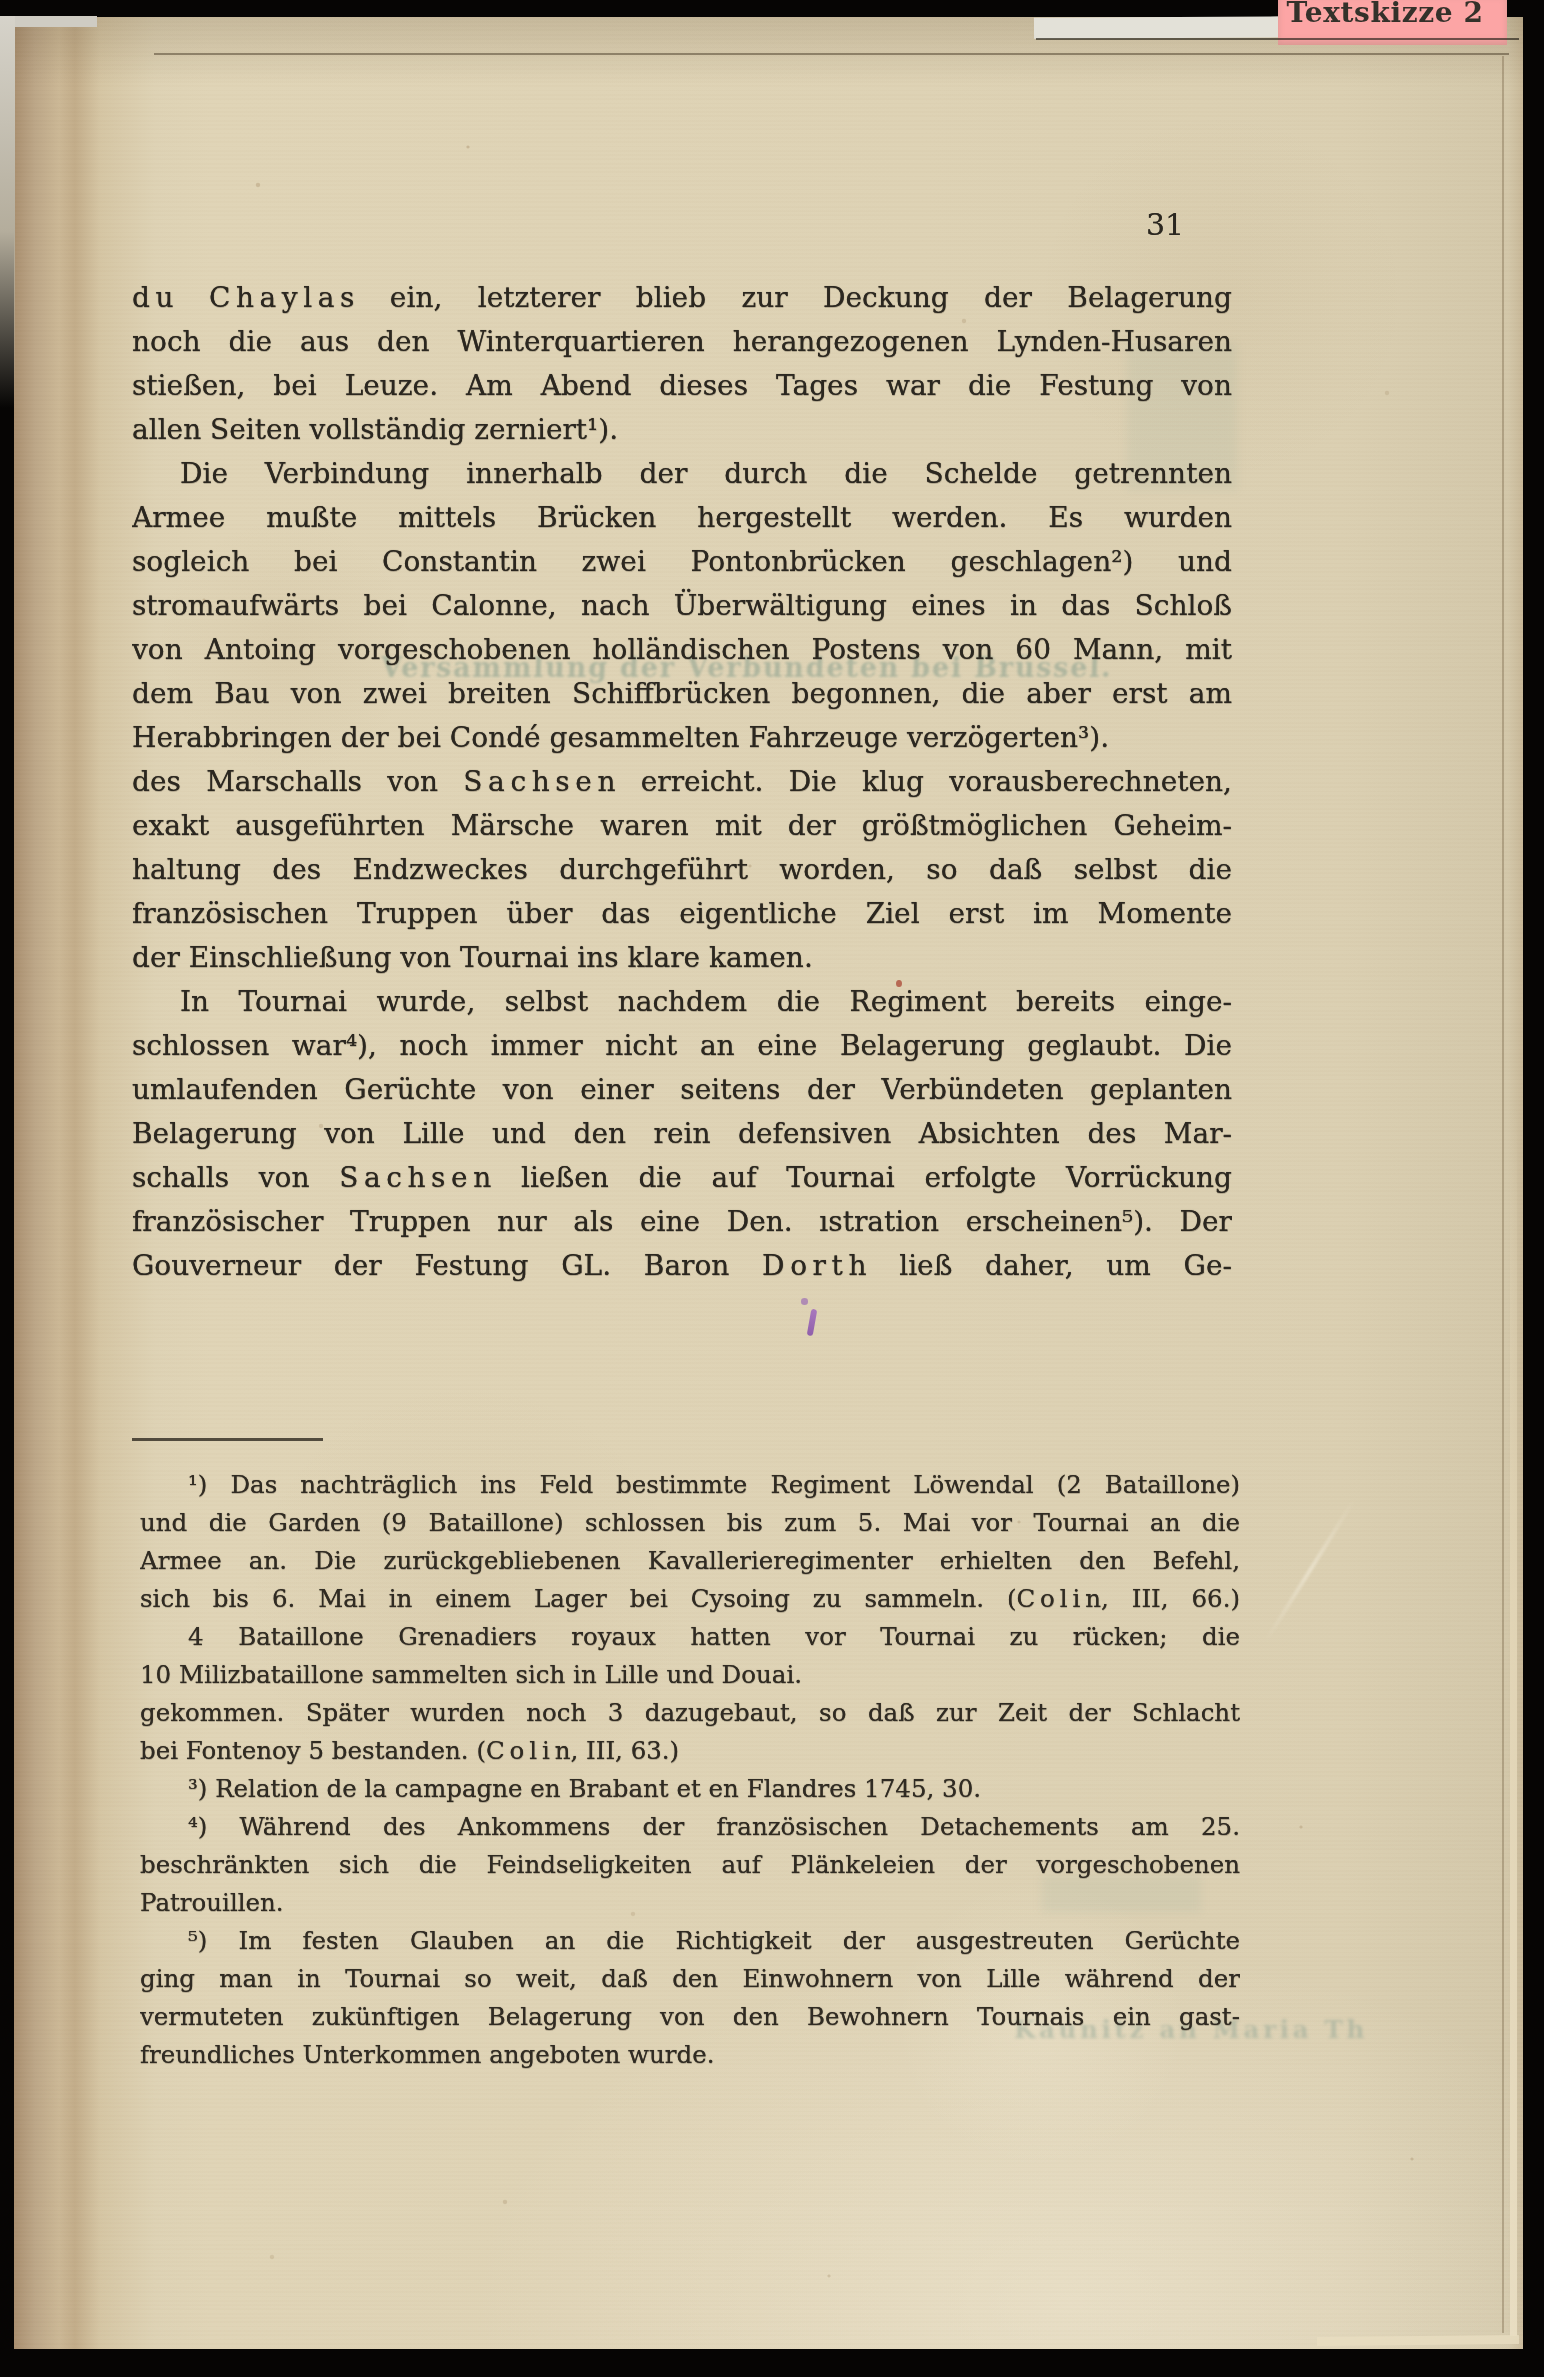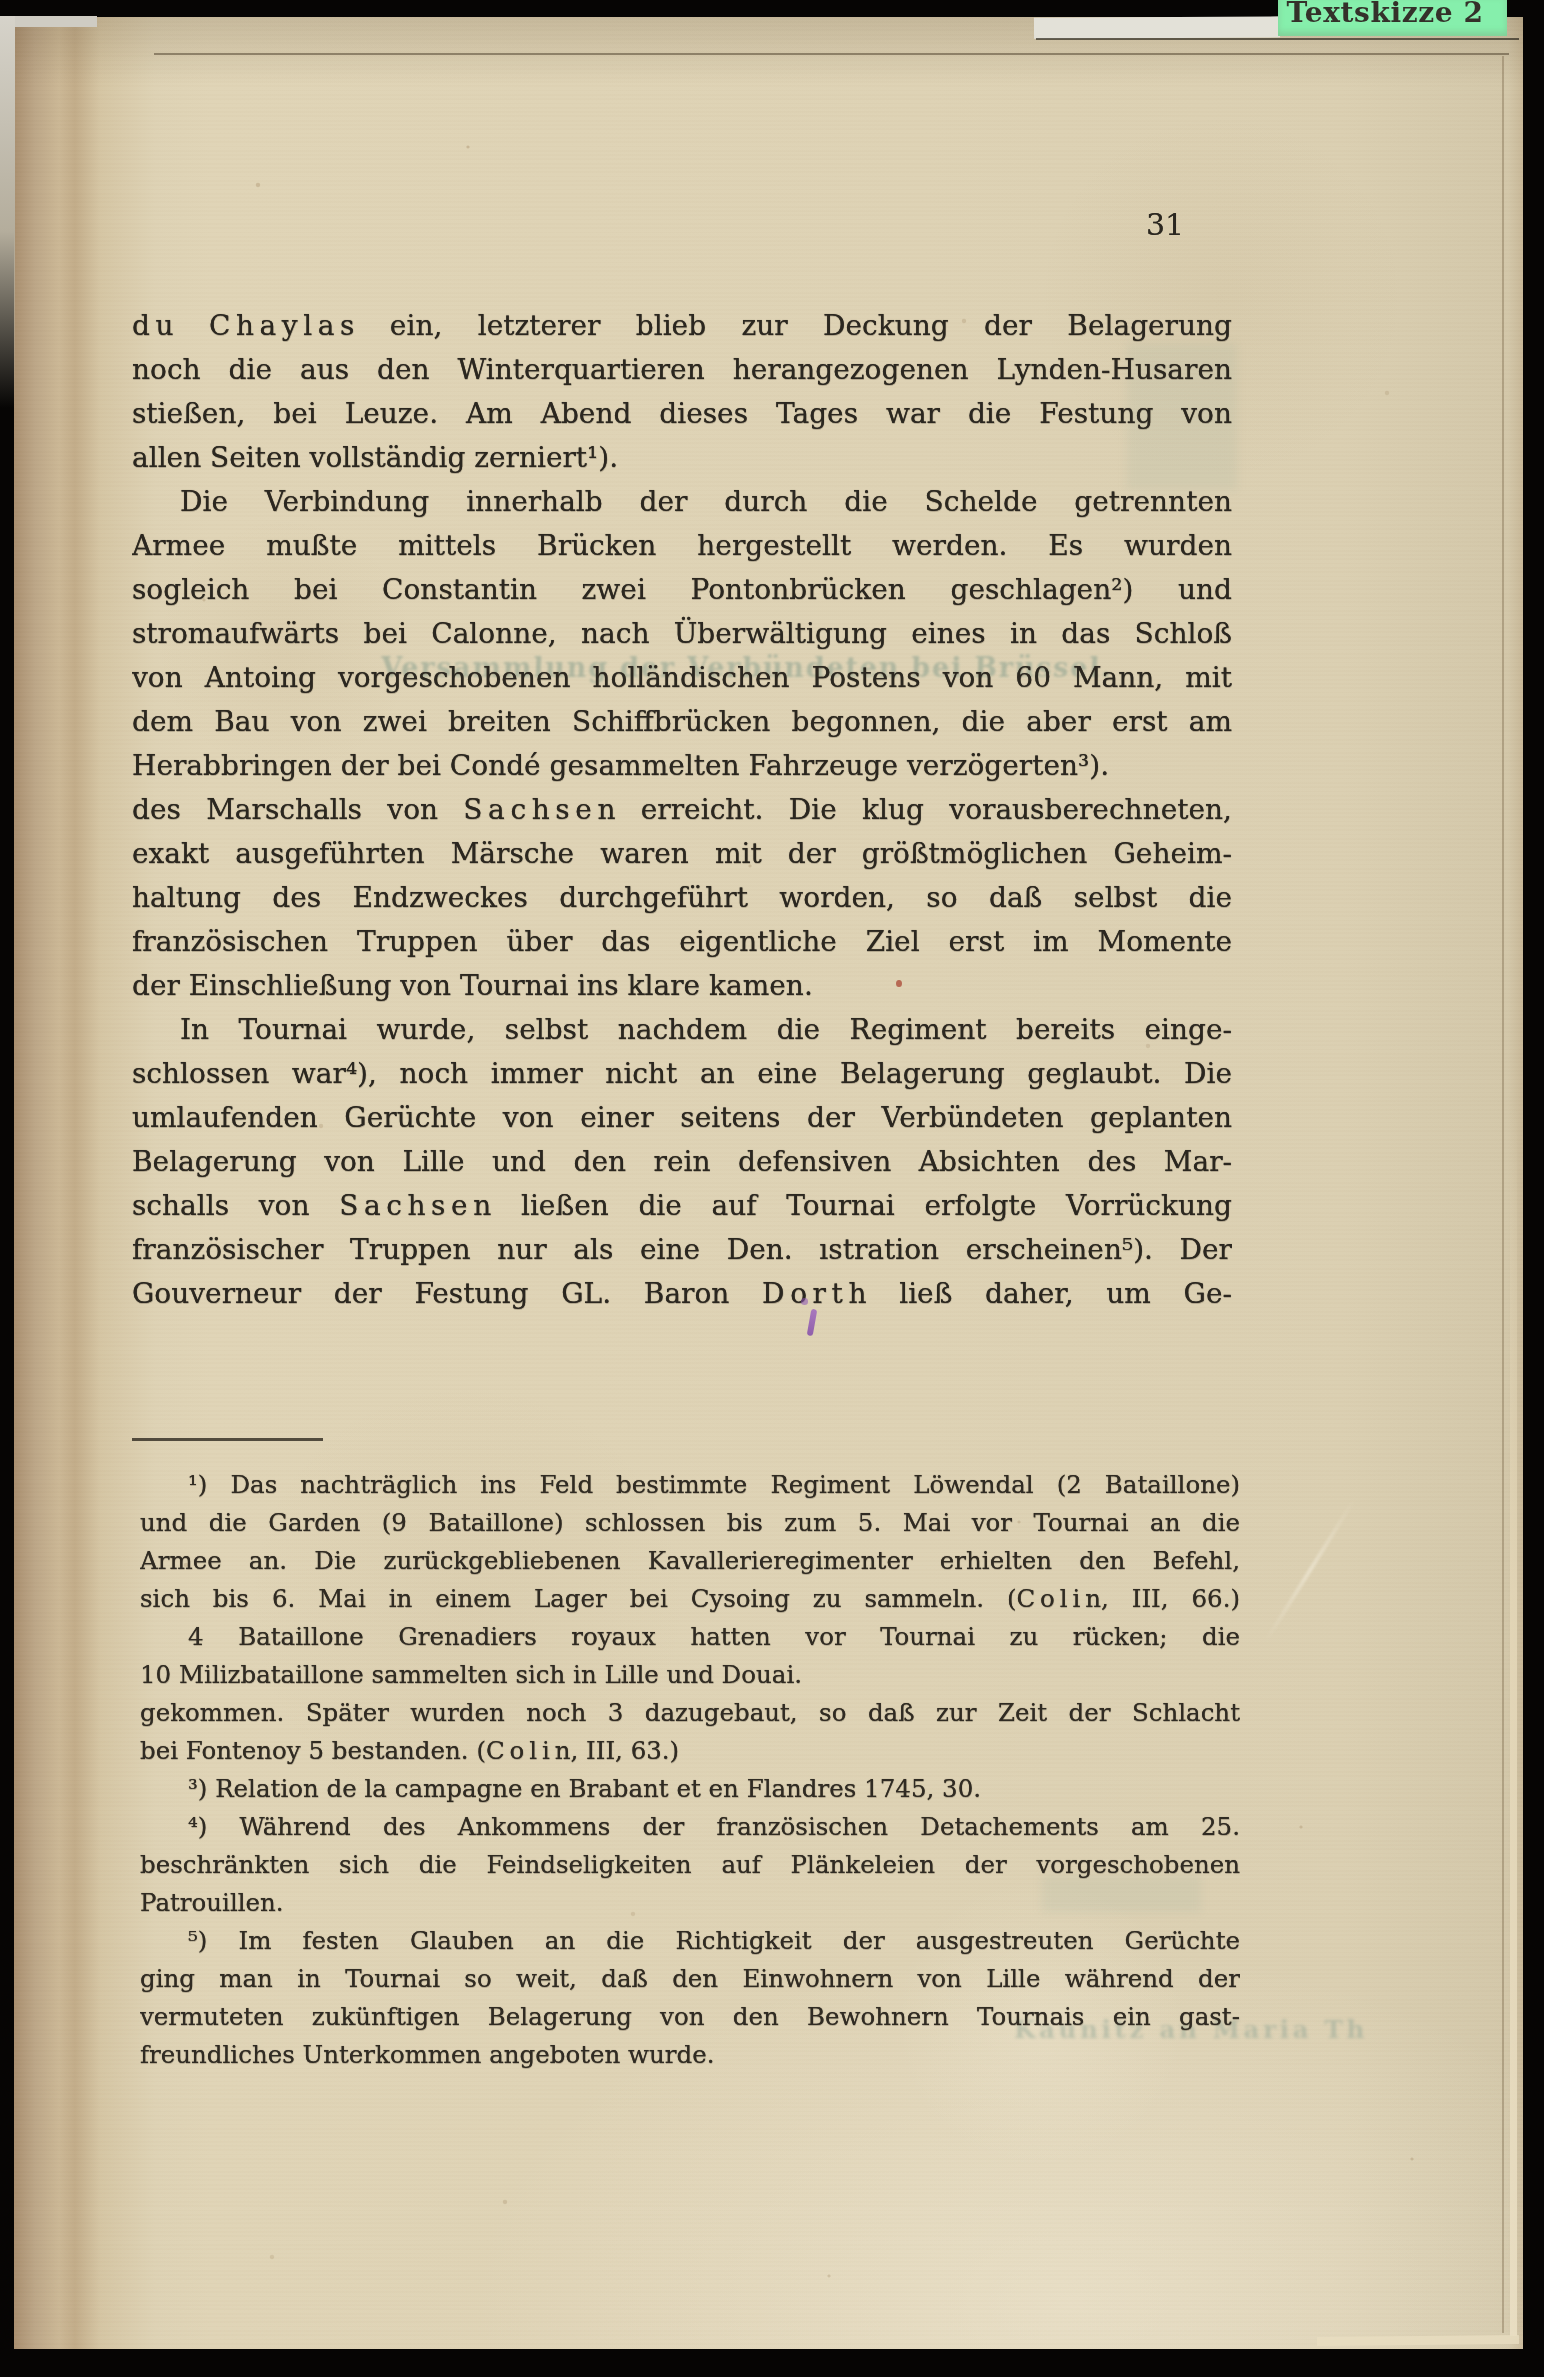--- a/index.html
+++ b/index.html
@@ -29,28 +29,28 @@
     background:rgba(28,24,16,.62);z-index:3;}
   #edge-line-v{position:absolute;left:1502px;top:56px;width:1.8px;height:2277px;
     background:rgba(110,88,60,.35);z-index:2;}
   #edge-sliver-v{position:absolute;left:1510px;top:1103px;width:6.7px;height:1233px;opacity:.85;z-index:2;
     background:linear-gradient(180deg,rgba(228,215,184,0),#e4d7b8 40%,#ece1c6);}
   #bottom-sliver{position:absolute;left:1317px;top:2336px;width:202px;height:9.2px;background:#e8ddc0;
     opacity:.8;transform:rotate(-.5deg);z-index:2;}
   
   #tab-left{position:absolute;left:1034px;top:17px;width:246px;height:21px;background:#e3e1d8;
     transform:rotate(-.3deg);z-index:3;}
-  #tab-right{position:absolute;left:1278px;top:0;width:229px;height:36px;background:#86efac;
+  #tab-right{position:absolute;left:1278px;top:0;width:229px;height:45px;background:#fca5a5;
     overflow:hidden;z-index:3;box-shadow:inset 0 -3.7px 6.1px rgba(120,110,90,.25);}
   #tab-label{position:absolute;left:8.6px;top:-3.7px;font-size:28px;font-weight:bold;color:#34312a;
     letter-spacing:0.6px;white-space:nowrap;}
   
   #page-number{position:absolute;left:1146px;top:207px;width:86px;font-size:30px;
     color:#2b2720;z-index:3;text-shadow:0 0 0.6px rgba(43,38,28,.7);}
-  #body-block{position:absolute;left:132px;top:276px;width:1100px;color:#2b2720;z-index:3;margin-top:28px;}
+  #body-block{position:absolute;left:132px;top:276px;width:1100px;color:#2b2720;z-index:3;}
   #footnote-block{position:absolute;left:140px;top:1466px;width:1100px;color:#302b23;z-index:3;}
   #footnote-rule{position:absolute;left:132px;top:1438px;width:191px;height:2.5px;background:#383228;
     opacity:.85;z-index:3;}
   .tline{overflow:hidden;white-space:normal;
     text-shadow:0 0 0.7px rgba(48,42,30,.85),0.3px 0.5px 0 rgba(48,42,30,.2);}
   #body-block .tline{height:44px;line-height:44px;font-size:28px;}
   #footnote-block .tline{height:38px;line-height:38px;font-size:24.5px;}
   .ind{text-indent:48px;}
   .just{text-align:justify;text-align-last:justify;}
   .just::after{content:"";display:inline-block;width:100%;height:0;}

